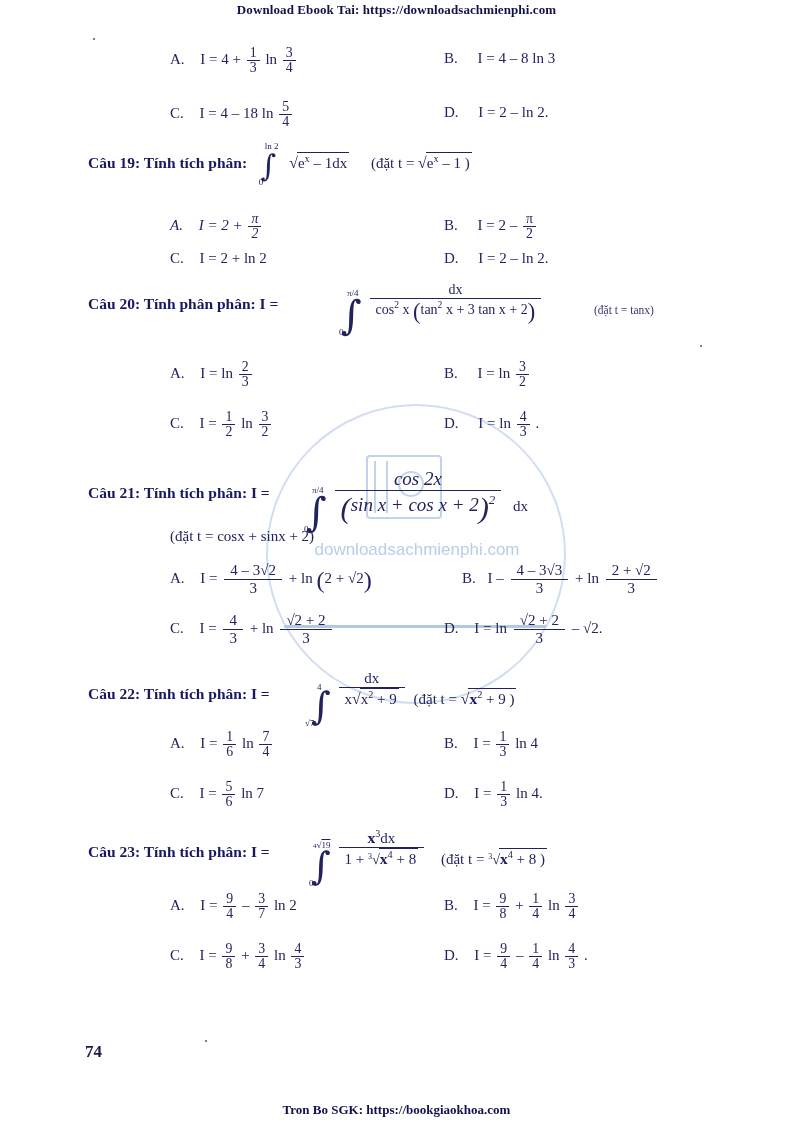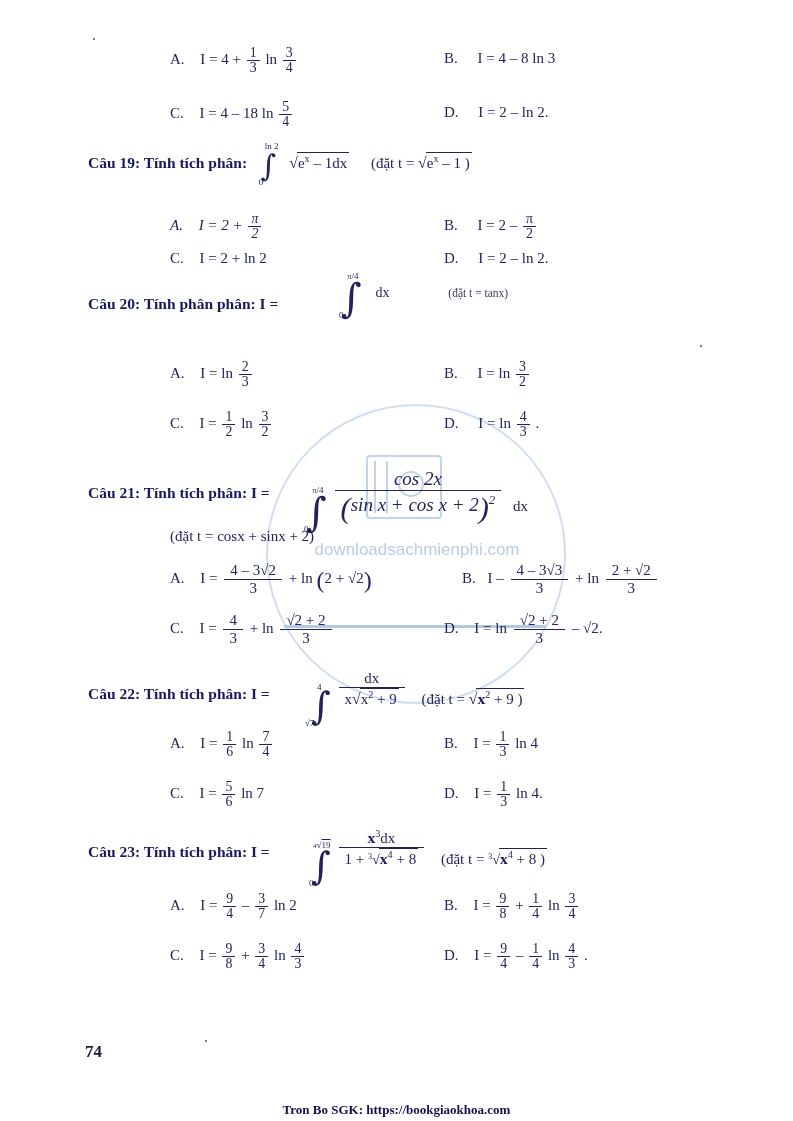--- a/index.html
+++ b/index.html
@@ -201,20 +201,21 @@
     width: 2px; height: 2px;
     background: #555;
     border-radius: 50%;
   }
 </style>
 </head>
 <body>
 
 <div class="page">
 
+  <div class="hdr">Download Ebook Tai: https://downloadsachmienphi.com</div>
   <div class="ftr">Tron Bo SGK: https://bookgiaokhoa.com</div>
   <div class="pagenum">74</div>
 
   <div class="wm-circle"></div>
   <div class="wm-book"></div>
   <div class="wm-text1">downloadsachmienphi.com</div>
   <div class="wm-bar"></div>
 
   <div class="dot" style="left:93px; top:38px;"></div>
   <div class="dot" style="left:700px; top:345px;"></div>
@@ -293,20 +294,24 @@
   <div class="mathrow" style="left:88px; top:295px;">
     <span class="q">Câu 20: Tính phân phân:  I =</span>
   </div>
   <div class="mathrow" style="left:340px; top:282px;">
     <span class="intg" style="font-size:40px;">∫
       <span class="lim-top" style="top:-10px; left:6px;">π/4</span>
       <span class="lim-bot" style="bottom:-6px;">0</span>
     </span>
     <span class="stack-frac" style="font-size:14px; vertical-align: 4px;">
       <span class="num">dx</span>
+      <span class="den">
+        <span>cos</span><span class="sup">2</span> <span>x</span>
+        <span class="bigparen">(</span><span>tan</span><span class="sup">2</span> <span>x + 3 tan x + 2</span><span class="bigparen">)</span>
+      </span>
     </span>
     <span class="tiny" style="vertical-align: 4px; margin-left:6px;">(đặt t = tanx)</span>
   </div>
 
   <div class="mathrow" style="left:170px; top:360px;">
     <span class="opt-label">A.</span>
     <span style="margin-left:12px;">
       <span>I = ln</span>
       <span class="frac"><span class="num">2</span><span class="den">3</span></span>
     </span>
@@ -397,21 +402,21 @@
     <span class="intg" style="font-size:38px;">∫
       <span class="lim-top" style="top:-8px; left:6px;">4</span>
       <span class="lim-bot" style="bottom:-7px; left:-6px;">√7</span>
     </span>
     <span class="stack-frac" style="font-size:15px; vertical-align: 4px;">
       <span class="num">dx</span>
       <span class="den">
         <span>x</span><span class="radsign">√</span><span class="sqrt"><span>x</span><span class="sup">2</span> <span>+ 9</span></span>
       </span>
     </span>
-    <span style="vertical-align:4px; margin-left:10px;">
+    <span style="vertical-align:4px; margin-left:2px;">
       <span>(đặt t =</span>
       <span class="radsign">√</span><span class="sqrt"><span class="q">x</span><span class="sup">2</span> <span>+ 9 )</span></span>
     </span>
   </div>
 
   <div class="mathrow" style="left:170px; top:730px;">
     <span class="opt-label">A.</span>
     <span style="margin-left:12px;">
       <span>I =</span>
       <span class="frac"><span class="num">1</span><span class="den">6</span></span>

